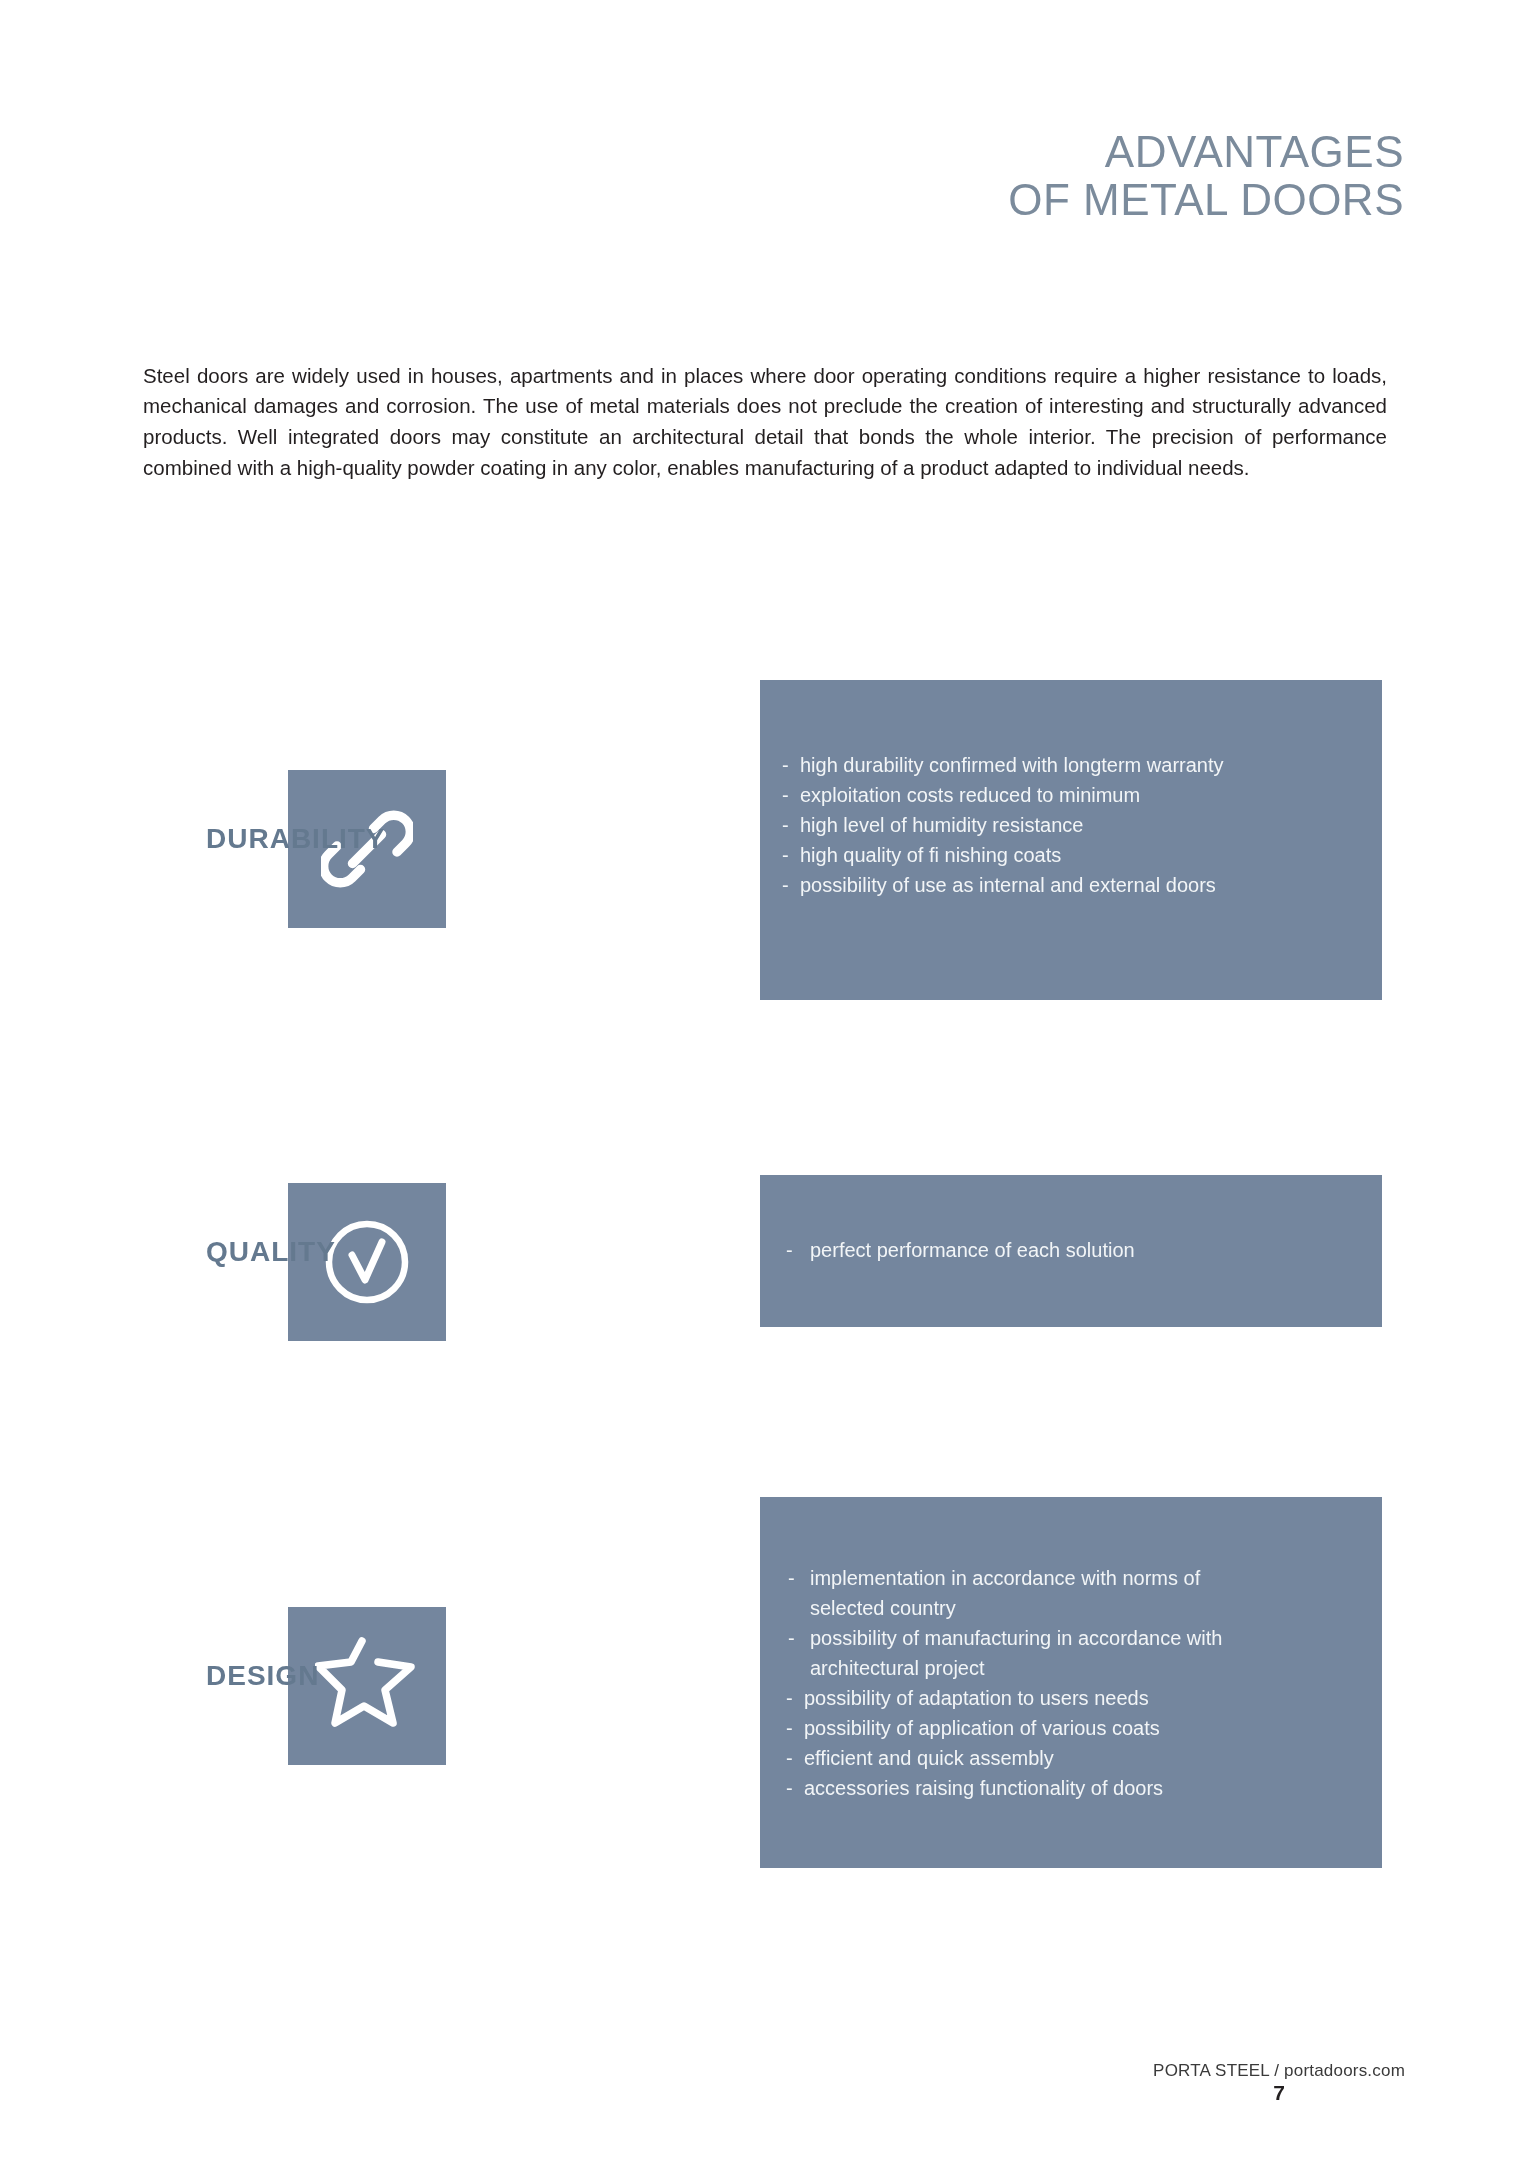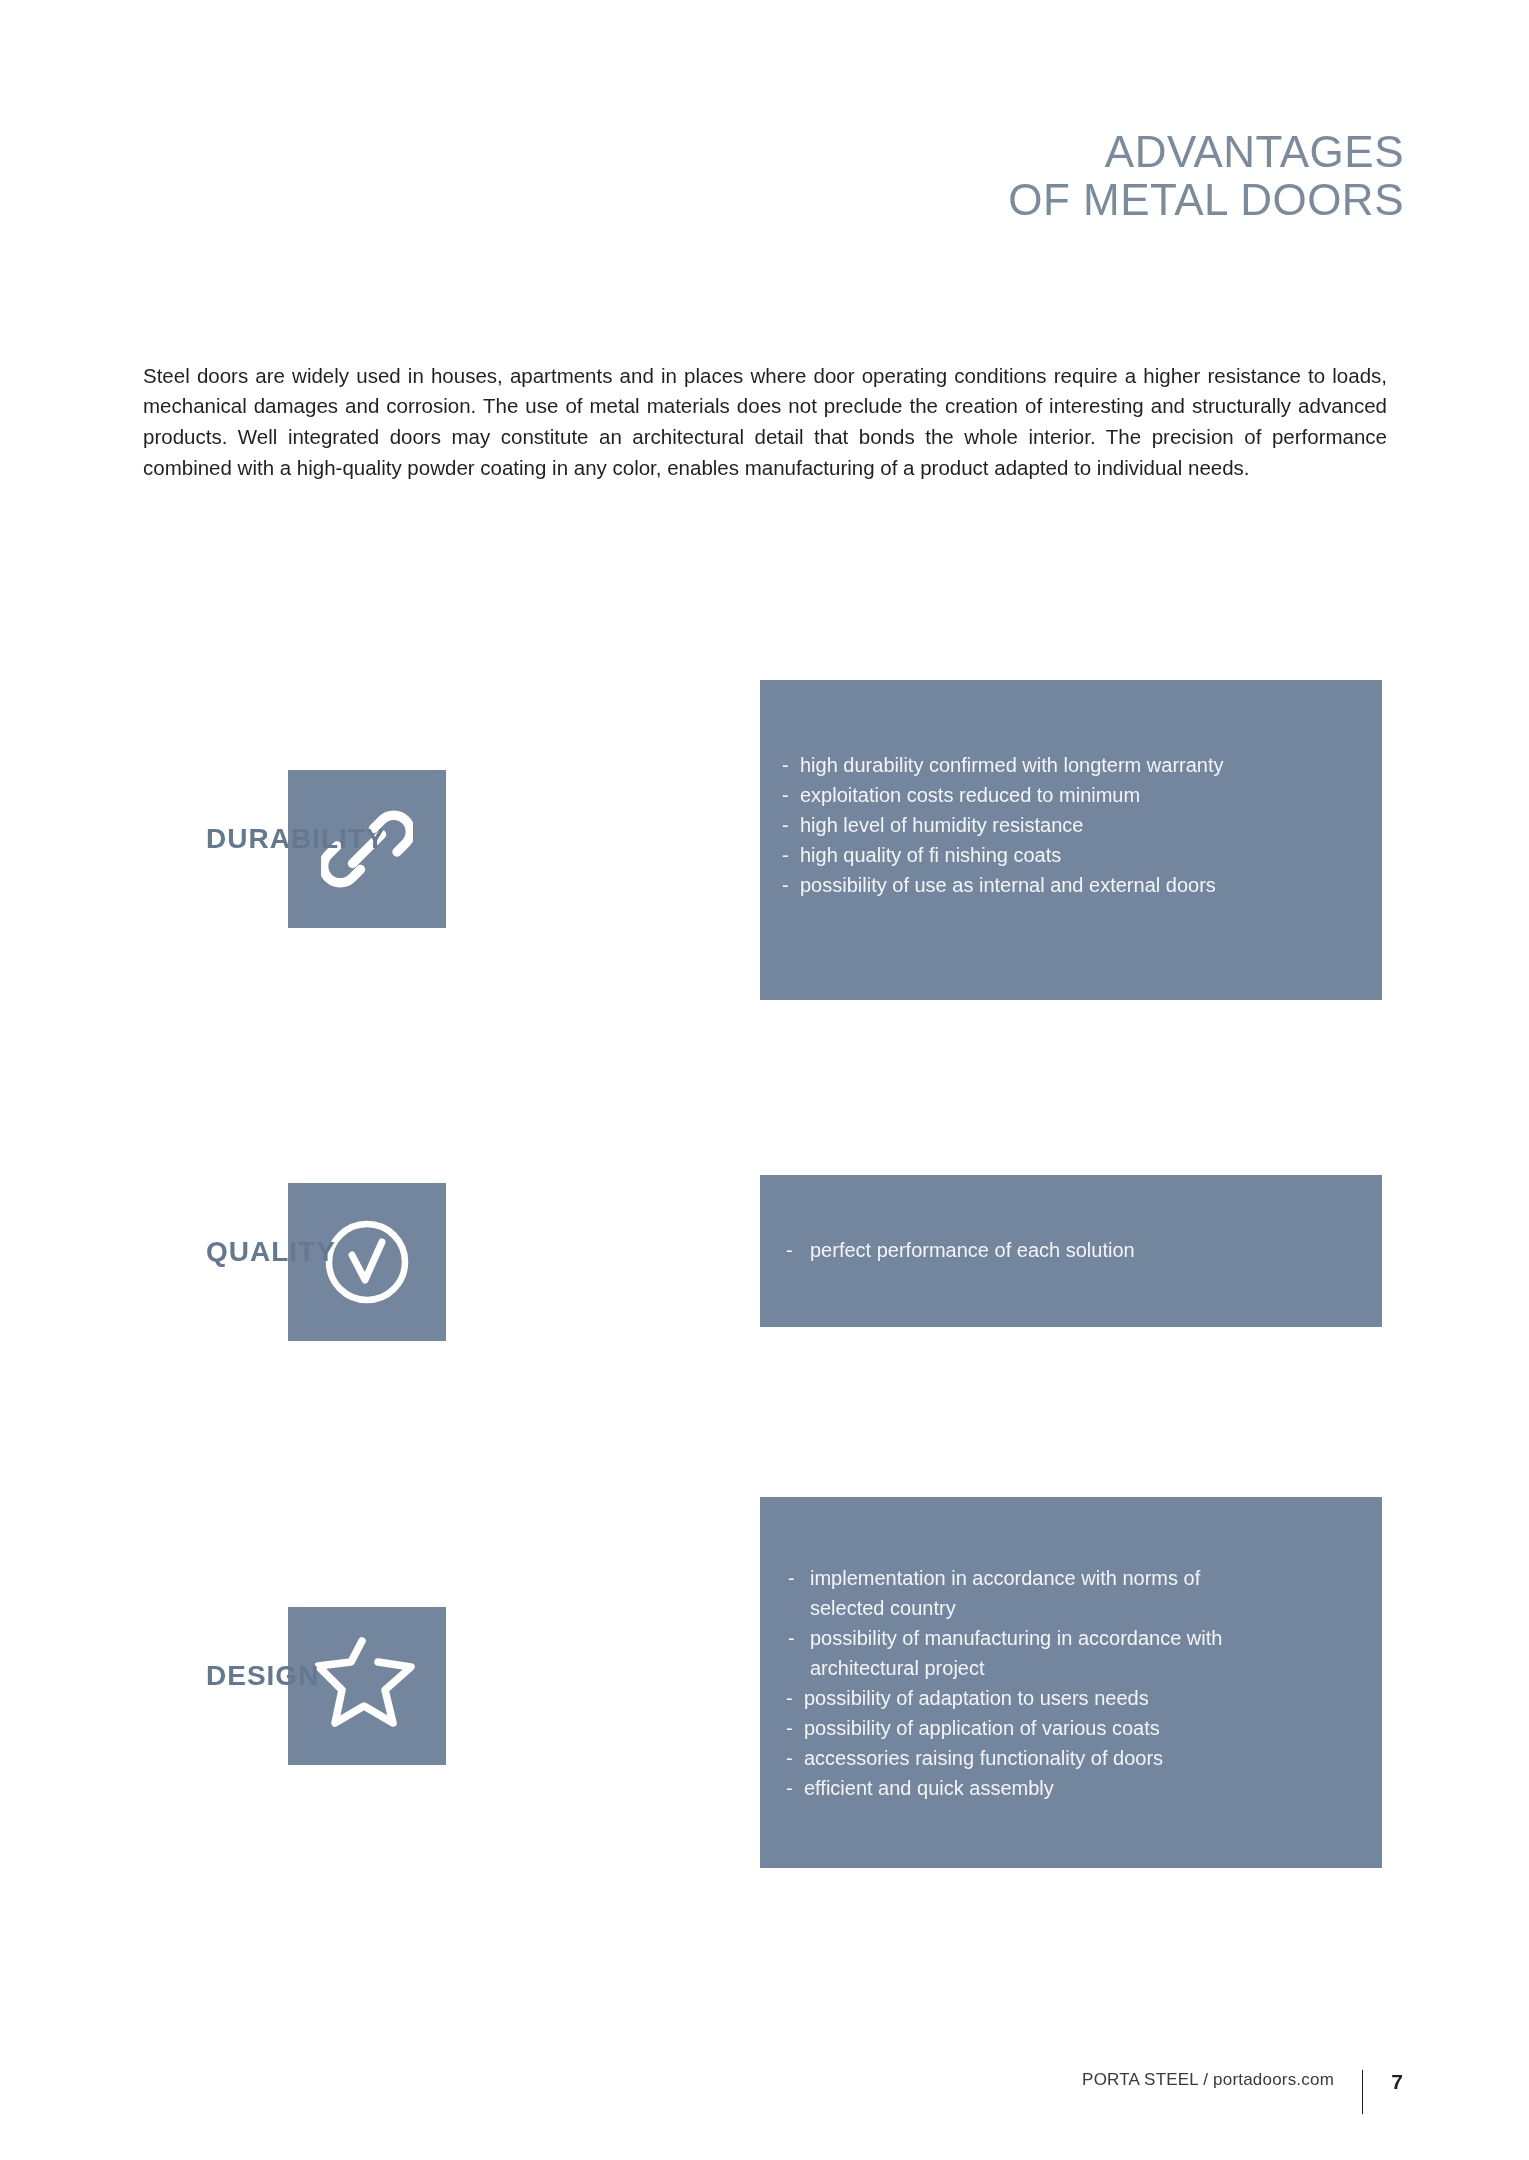--- a/index.html
+++ b/index.html
@@ -126,24 +126,26 @@
   #feature-design .feature-box {
     top: 1497px;
     height: 371px;
     padding: 66px 0 11px 26px;
   }
   #feature-design .bullets li.wide::before { left: 2px; }
 
   
   .footer {
     position: absolute;
-    bottom: 50px;
+    bottom: 59px;
     right: 124px;
     display: flex;
+    align-items: center;
     height: 40px;
+    flex-direction: column;
   }
   .footer-credit {
     font-size: 17px;
     color: #3a3a3a;
     font-weight: 400;
     letter-spacing: 0.2px;
   }
   .footer-divider {
     width: 1px;
     height: 44px;
@@ -228,22 +230,22 @@
   <div class="feature-label">DESIGN</div>
 
   <div class="feature-box">
     <ul class="bullets">
       <li class="wide">implementation in accordance with norms of
 selected country</li>
       <li class="wide">possibility of manufacturing in accordance with
 architectural project</li>
       <li>possibility of adaptation to users needs</li>
       <li>possibility of application of various coats</li>
+      <li>efficient and quick assembly</li>
       <li>accessories raising functionality of doors</li>
-      <li>efficient and quick assembly</li>
     </ul>
   </div>
 </section>
 
 <div class="footer">
   <span class="footer-credit">PORTA STEEL / portadoors.com</span>
   <span class="footer-divider"></span>
   <span class="footer-pageno">7</span>
 </div>
 

